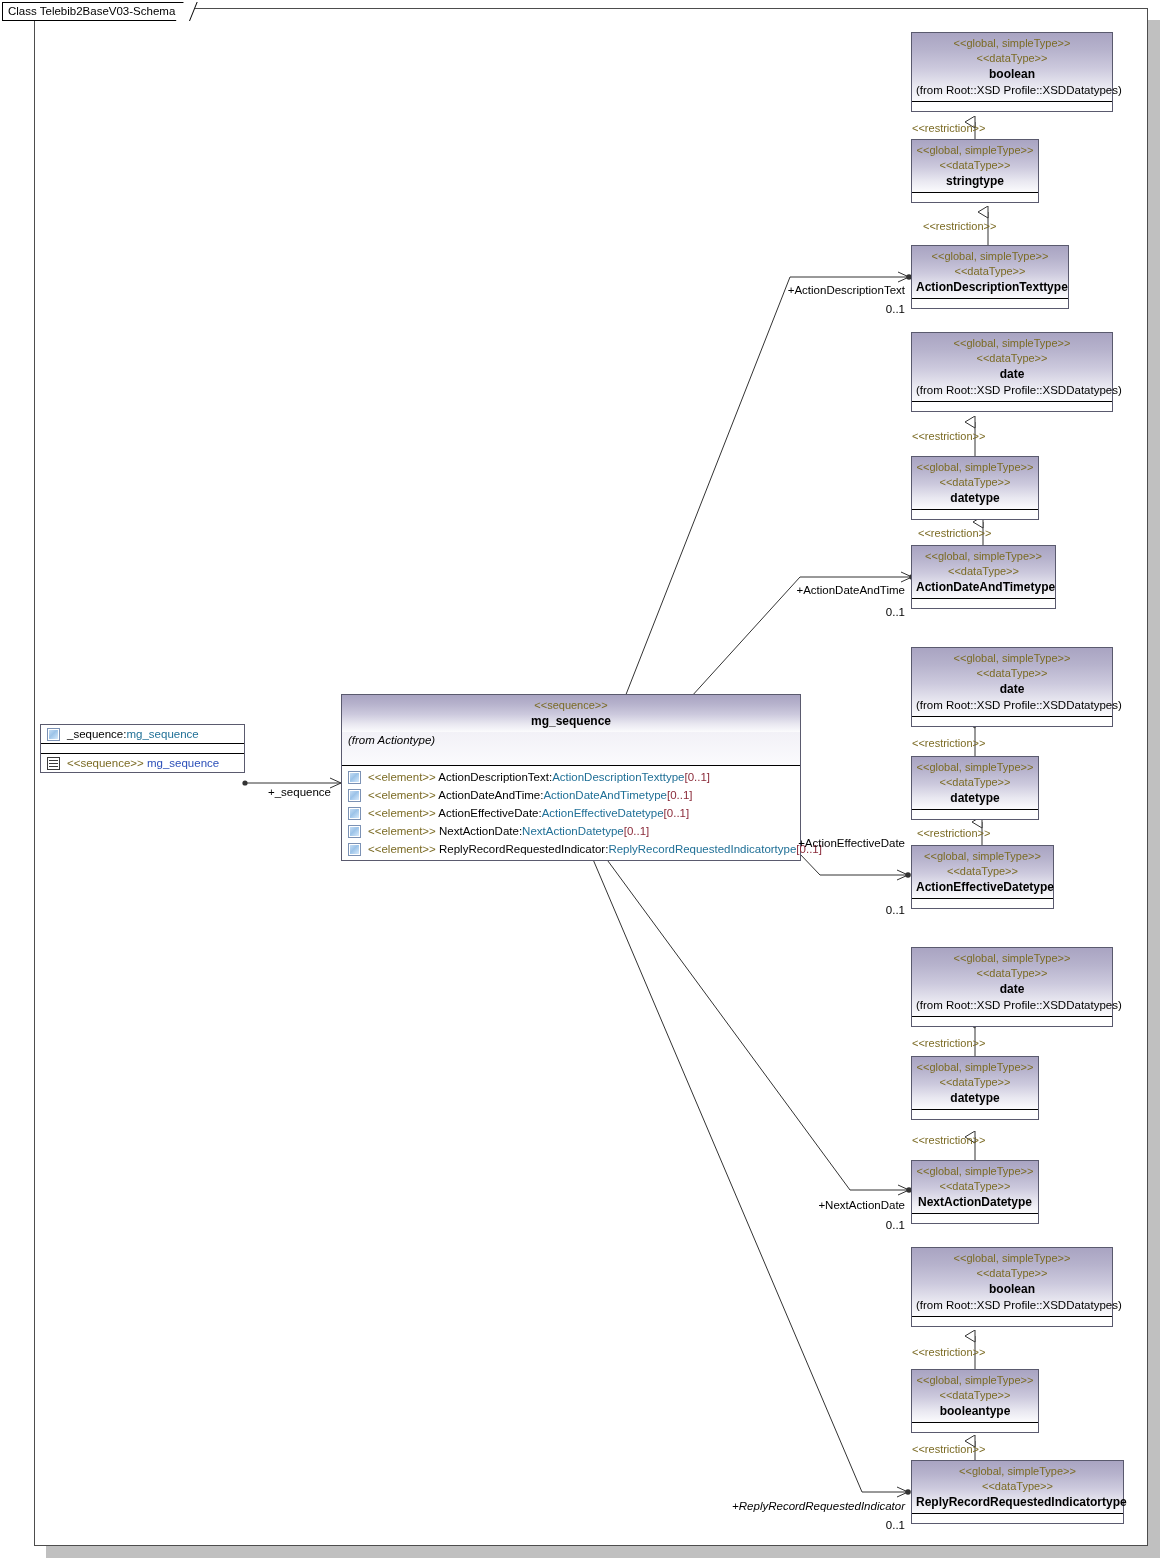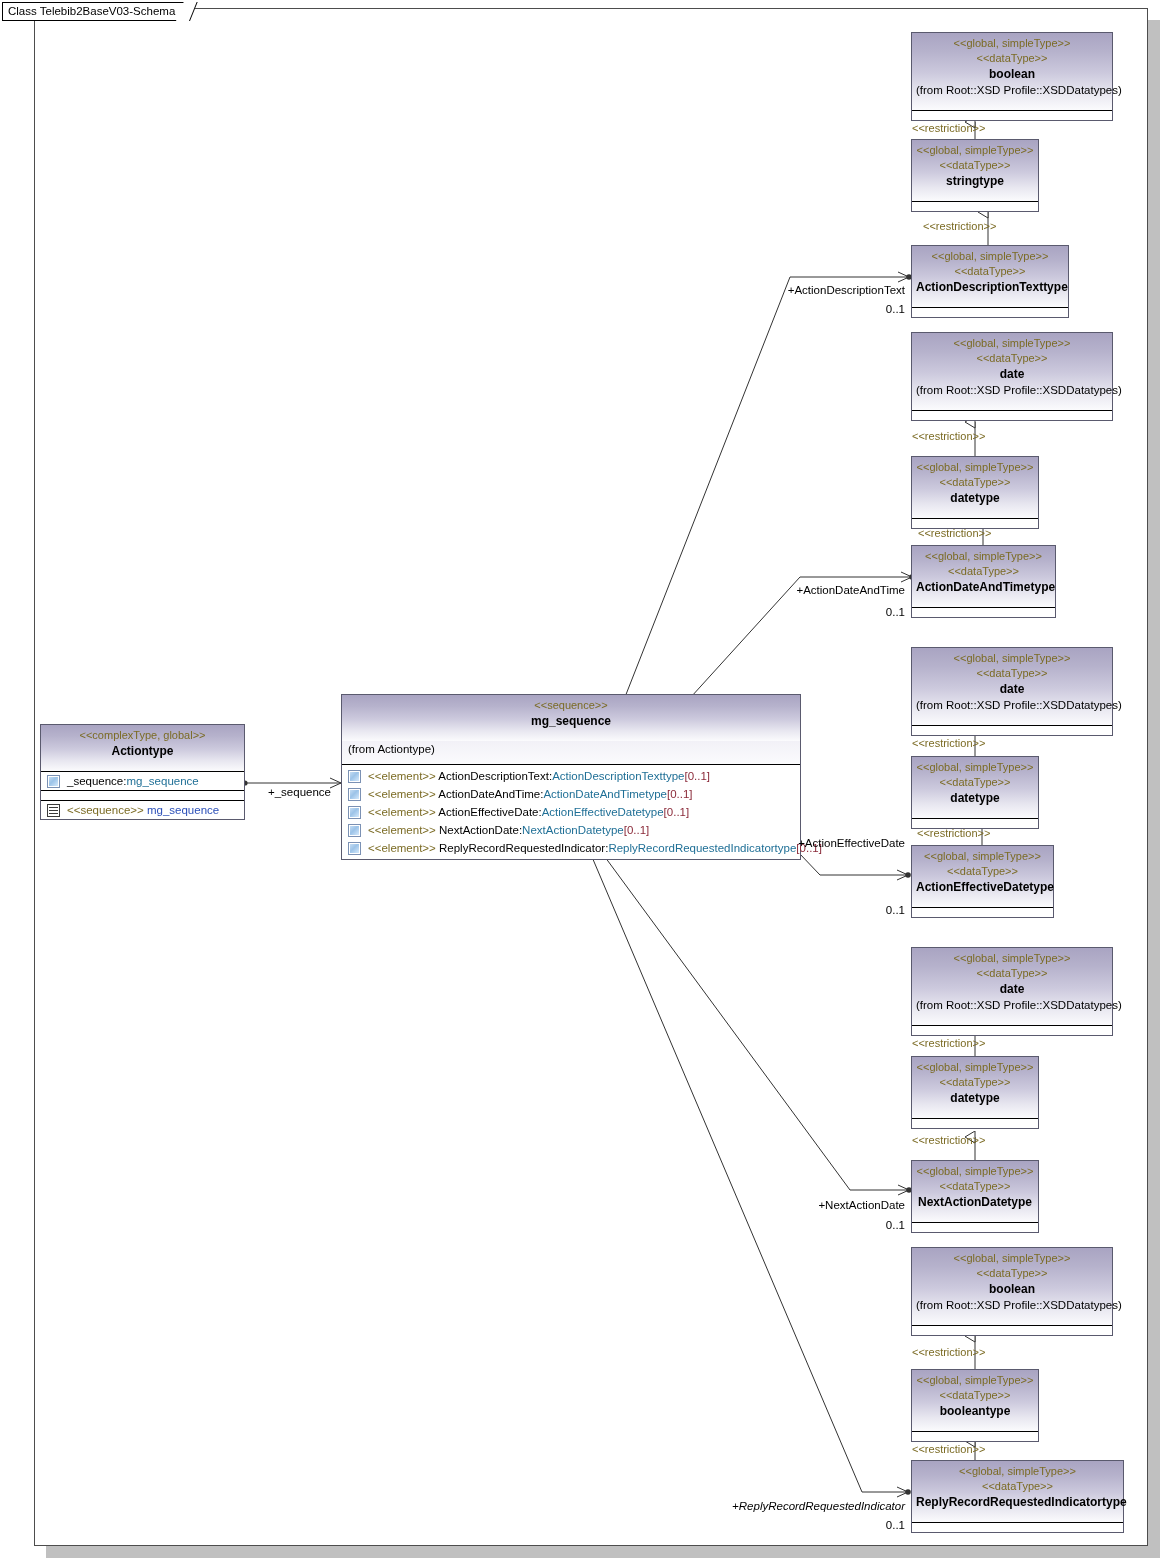--- a/index.html
+++ b/index.html
@@ -51,21 +51,21 @@
   
   .node{
     position:absolute;
     border:1px solid #5a5a6e;
     background:#ffffff;
     box-sizing:border-box;
     z-index:20;
   }
   .node .head{
     background:linear-gradient(to bottom,#a9a4c2 0%,#b6b2cc 24%,#ccc9dd 52%,#e8e7f0 78%,#fbfbfd 100%);
-    padding:3px 4px 12px 4px;
+    padding:3px 4px 3px 4px;
     text-align:center;
     border-bottom:1px solid #000000;
   }
   .stereo{
     color:#7b6b24;
     font-size:11px;
     line-height:15px;
     white-space:nowrap;
   }
   .nodename{
@@ -191,24 +191,20 @@
     <g>
       <circle cx="909" cy="277" r="2.8" fill="#333"></circle>
       <circle cx="912" cy="577" r="2.8" fill="#333"></circle>
       <circle cx="908" cy="875" r="2.8" fill="#333"></circle>
       <circle cx="909" cy="1190" r="2.8" fill="#333"></circle>
       <circle cx="908" cy="1492" r="2.8" fill="#333"></circle>
     </g>
   </svg>
 
   <div class="node" style="left:40px; top:724px; width:205px;">
-    <div class="head">
-      <div class="stereo">&lt;&lt;complexType, global&gt;&gt;</div>
-      <div class="nodename">Actiontype</div>
-    </div>
     <div>
       <div class="feat">
         <span class="ico ico-attr"></span>
         <span class="ftxt"><span>_sequence</span><span>:</span><span class="tp">mg_sequence</span></span>
       </div>
     </div>
     <div class="empty sep"></div>
     <div class="sep">
       <div class="feat">
         <span class="ico ico-seq"></span>
@@ -217,21 +213,21 @@
     </div>
   </div>
 
   <div class="elabel" style="left:268px; top:785px;">+_sequence</div>
 
   <div class="node" style="left:341px; top:694px; width:460px;">
     <div class="head" style="border-bottom:none;">
       <div class="stereo">&lt;&lt;sequence&gt;&gt;</div>
       <div class="nodename">mg_sequence</div>
     </div>
-    <div class="head" style="padding:0 0 7px 6px;background:linear-gradient(to bottom,#f2f1f7 0%,#fbfbfd 100%);">
+    <div class="head" style="padding:0 0 17px 6px;background:linear-gradient(to bottom,#f2f1f7 0%,#fbfbfd 100%);font-style:italic;">
       <div class="fromtxt" style="text-align:left;">(from Actiontype)</div>
     </div>
     <div style="padding:2px 0 2px 0;">
       <div class="feat">
         <span class="ico ico-attr"></span>
         <span class="ftxt"><span class="kw">&lt;&lt;element&gt;&gt;</span> <span>ActionDescriptionText</span>:<span class="tp">ActionDescriptionTexttype</span><span class="mult">[0..1]</span></span>
       </div>
       <div class="feat">
         <span class="ico ico-attr"></span>
         <span class="ftxt"><span class="kw">&lt;&lt;element&gt;&gt;</span> <span>ActionDateAndTime</span>:<span class="tp">ActionDateAndTimetype</span><span class="mult">[0..1]</span></span>

